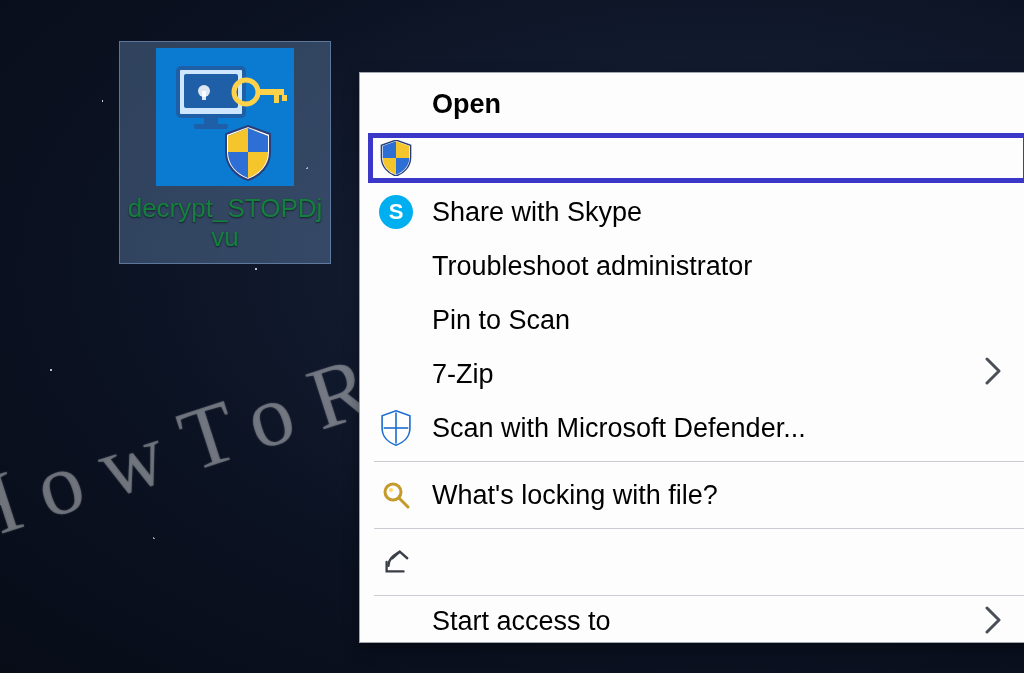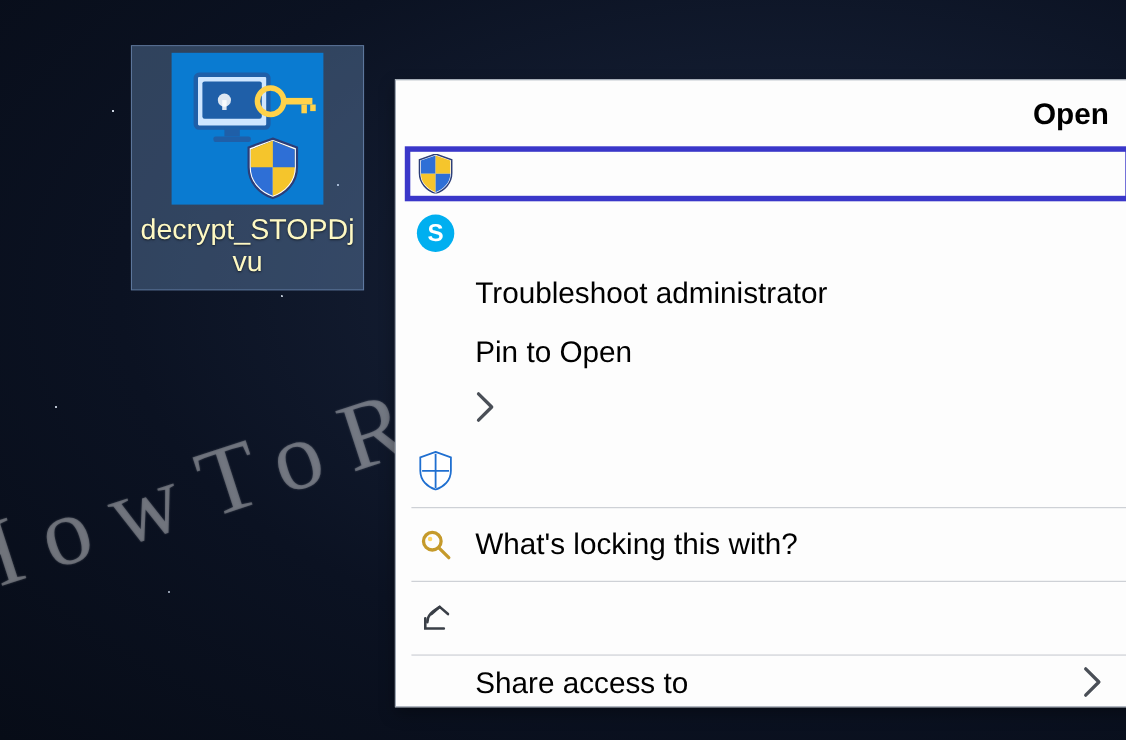--- a/index.html
+++ b/index.html
@@ -48,21 +48,21 @@
       outline: 1px solid rgba(160,200,255,0.55);
     }
     .desktop-icon .tile {
       width: 138px; height: 138px;
       margin: 0 auto 8px;
       background: #0a7bd1;
       position: relative;
     }
     .desktop-icon .tile svg { position:absolute; inset:0; }
     .desktop-icon .label {
-      color: #fef9c3;
+      color: #15803d;
       font-size: 26px;
       line-height: 1.1;
       text-shadow: 0 1px 2px rgba(0,0,0,.6);
       word-break: break-word;
     }
 
     
     .context-menu {
       position: absolute;
       left: 359px;
@@ -97,21 +97,21 @@
       align-items: center;
       justify-content: center;
       flex-shrink: 0;
     }
     .menu-item .label {
       flex: 1;
       white-space: nowrap;
       overflow: hidden;
       text-overflow: ellipsis;
     }
-    .menu-item.bold .label { font-weight: 700; text-align: right; }
+    .menu-item.bold .label { font-weight: 700; }
     .menu-sep {
       height: 1px;
       margin: 6px 12px 6px 14px;
       background: #c9ccd2;
     }
     .menu-item .chevron {
       font-size: 30px;
       color: #4a4f57;
       padding-right: 6px;
     }
@@ -179,81 +179,84 @@
     </span>
   </div>
 
   <div class="menu-item">
     <span class="icon-slot">
       <svg class="ico" viewBox="0 0 36 36">
         <circle cx="18" cy="18" r="17" fill="#00aff0"></circle>
         <text x="18" y="25" text-anchor="middle" font-size="22" font-weight="700" fill="#fff" font-family="Segoe UI, Arial">S</text>
       </svg>
     </span>
+    <span class="label">Share with Skype</span>
   </div>
 
   <div class="menu-item">
     <span class="icon-slot"></span>
     <span class="label">Troubleshoot administrator</span>
   </div>
 
   <div class="menu-item">
     <span class="icon-slot"></span>
-    <span class="label">Pin to Open</span>
-  </div>
-
-  <div class="menu-item">
-    <span class="icon-slot"></span>
+    <span class="label">Pin to Scan</span>
+  </div>
+
+  <div class="menu-item">
+    <span class="icon-slot"></span>
+    <span class="label">7-Zip</span>
     <span class="chevron">
       <svg width="18" height="28" viewBox="0 0 18 28">
           <path d="M3 2 L15 14 L3 26" fill="none" stroke="#4a4f57" stroke-width="3" stroke-linecap="round" stroke-linejoin="round"></path>
         </svg>
     </span>
   </div>
 
   <div class="menu-item">
     <span class="icon-slot">
       <svg class="ico" viewBox="0 0 36 44">
         <path d="M18 1 L35 7 L35 22 C35 33 27 40 18 43 C9 40 1 33 1 22 L1 7 Z" fill="#fff" stroke="#1f6fd0" stroke-width="2"></path>
         <path d="M18 3 L18 41" stroke="#1f6fd0" stroke-width="2"></path>
         <path d="M3 22 L33 22" stroke="#1f6fd0" stroke-width="2"></path>
       </svg>
     </span>
+    <span class="label">Scan with Microsoft Defender...</span>
   </div>
 
   <div class="menu-sep"></div>
 
   <div class="menu-item">
     <span class="icon-slot">
       <svg class="ico-small" viewBox="0 0 30 30">
         <circle cx="12" cy="12" r="8" fill="none" stroke="#c59a2b" stroke-width="3"></circle>
         <line x1="18" y1="18" x2="27" y2="27" stroke="#c59a2b" stroke-width="3" stroke-linecap="round"></line>
         <circle cx="10" cy="10" r="2" fill="#ffd766"></circle>
       </svg>
     </span>
-    <span class="label">What's locking this with?</span>
+    <span class="label">What's locking with file?</span>
   </div>
 
   <div class="menu-sep"></div>
 
   <div class="menu-item">
     <span class="icon-slot">
       <svg class="ico-small" viewBox="0 0 32 32">
         <path d="M6 16 C6 16 6 26 6 26 L24 26" fill="none" stroke="#3a3f47" stroke-width="2.5" stroke-linecap="round"></path>
         <path d="M12 12 L20 5 L28 12" fill="none" stroke="#3a3f47" stroke-width="2.5" stroke-linecap="round" stroke-linejoin="round"></path>
         <path d="M20 5 C14 9 8 12 8 20" fill="none" stroke="#3a3f47" stroke-width="2.5" stroke-linecap="round"></path>
       </svg>
     </span>
   </div>
 
   <div class="menu-sep"></div>
 
   <div class="menu-item partial">
     <span class="icon-slot"></span>
-    <span class="label">Share access to</span>
+    <span class="label">Start access to</span>
     <span class="chevron">
       <svg width="18" height="28" viewBox="0 0 18 28">
           <path d="M3 2 L15 14 L3 26" fill="none" stroke="#4a4f57" stroke-width="3" stroke-linecap="round" stroke-linejoin="round"></path>
         </svg>
     </span>
   </div>
 
 </div>
 
 </body></html>

